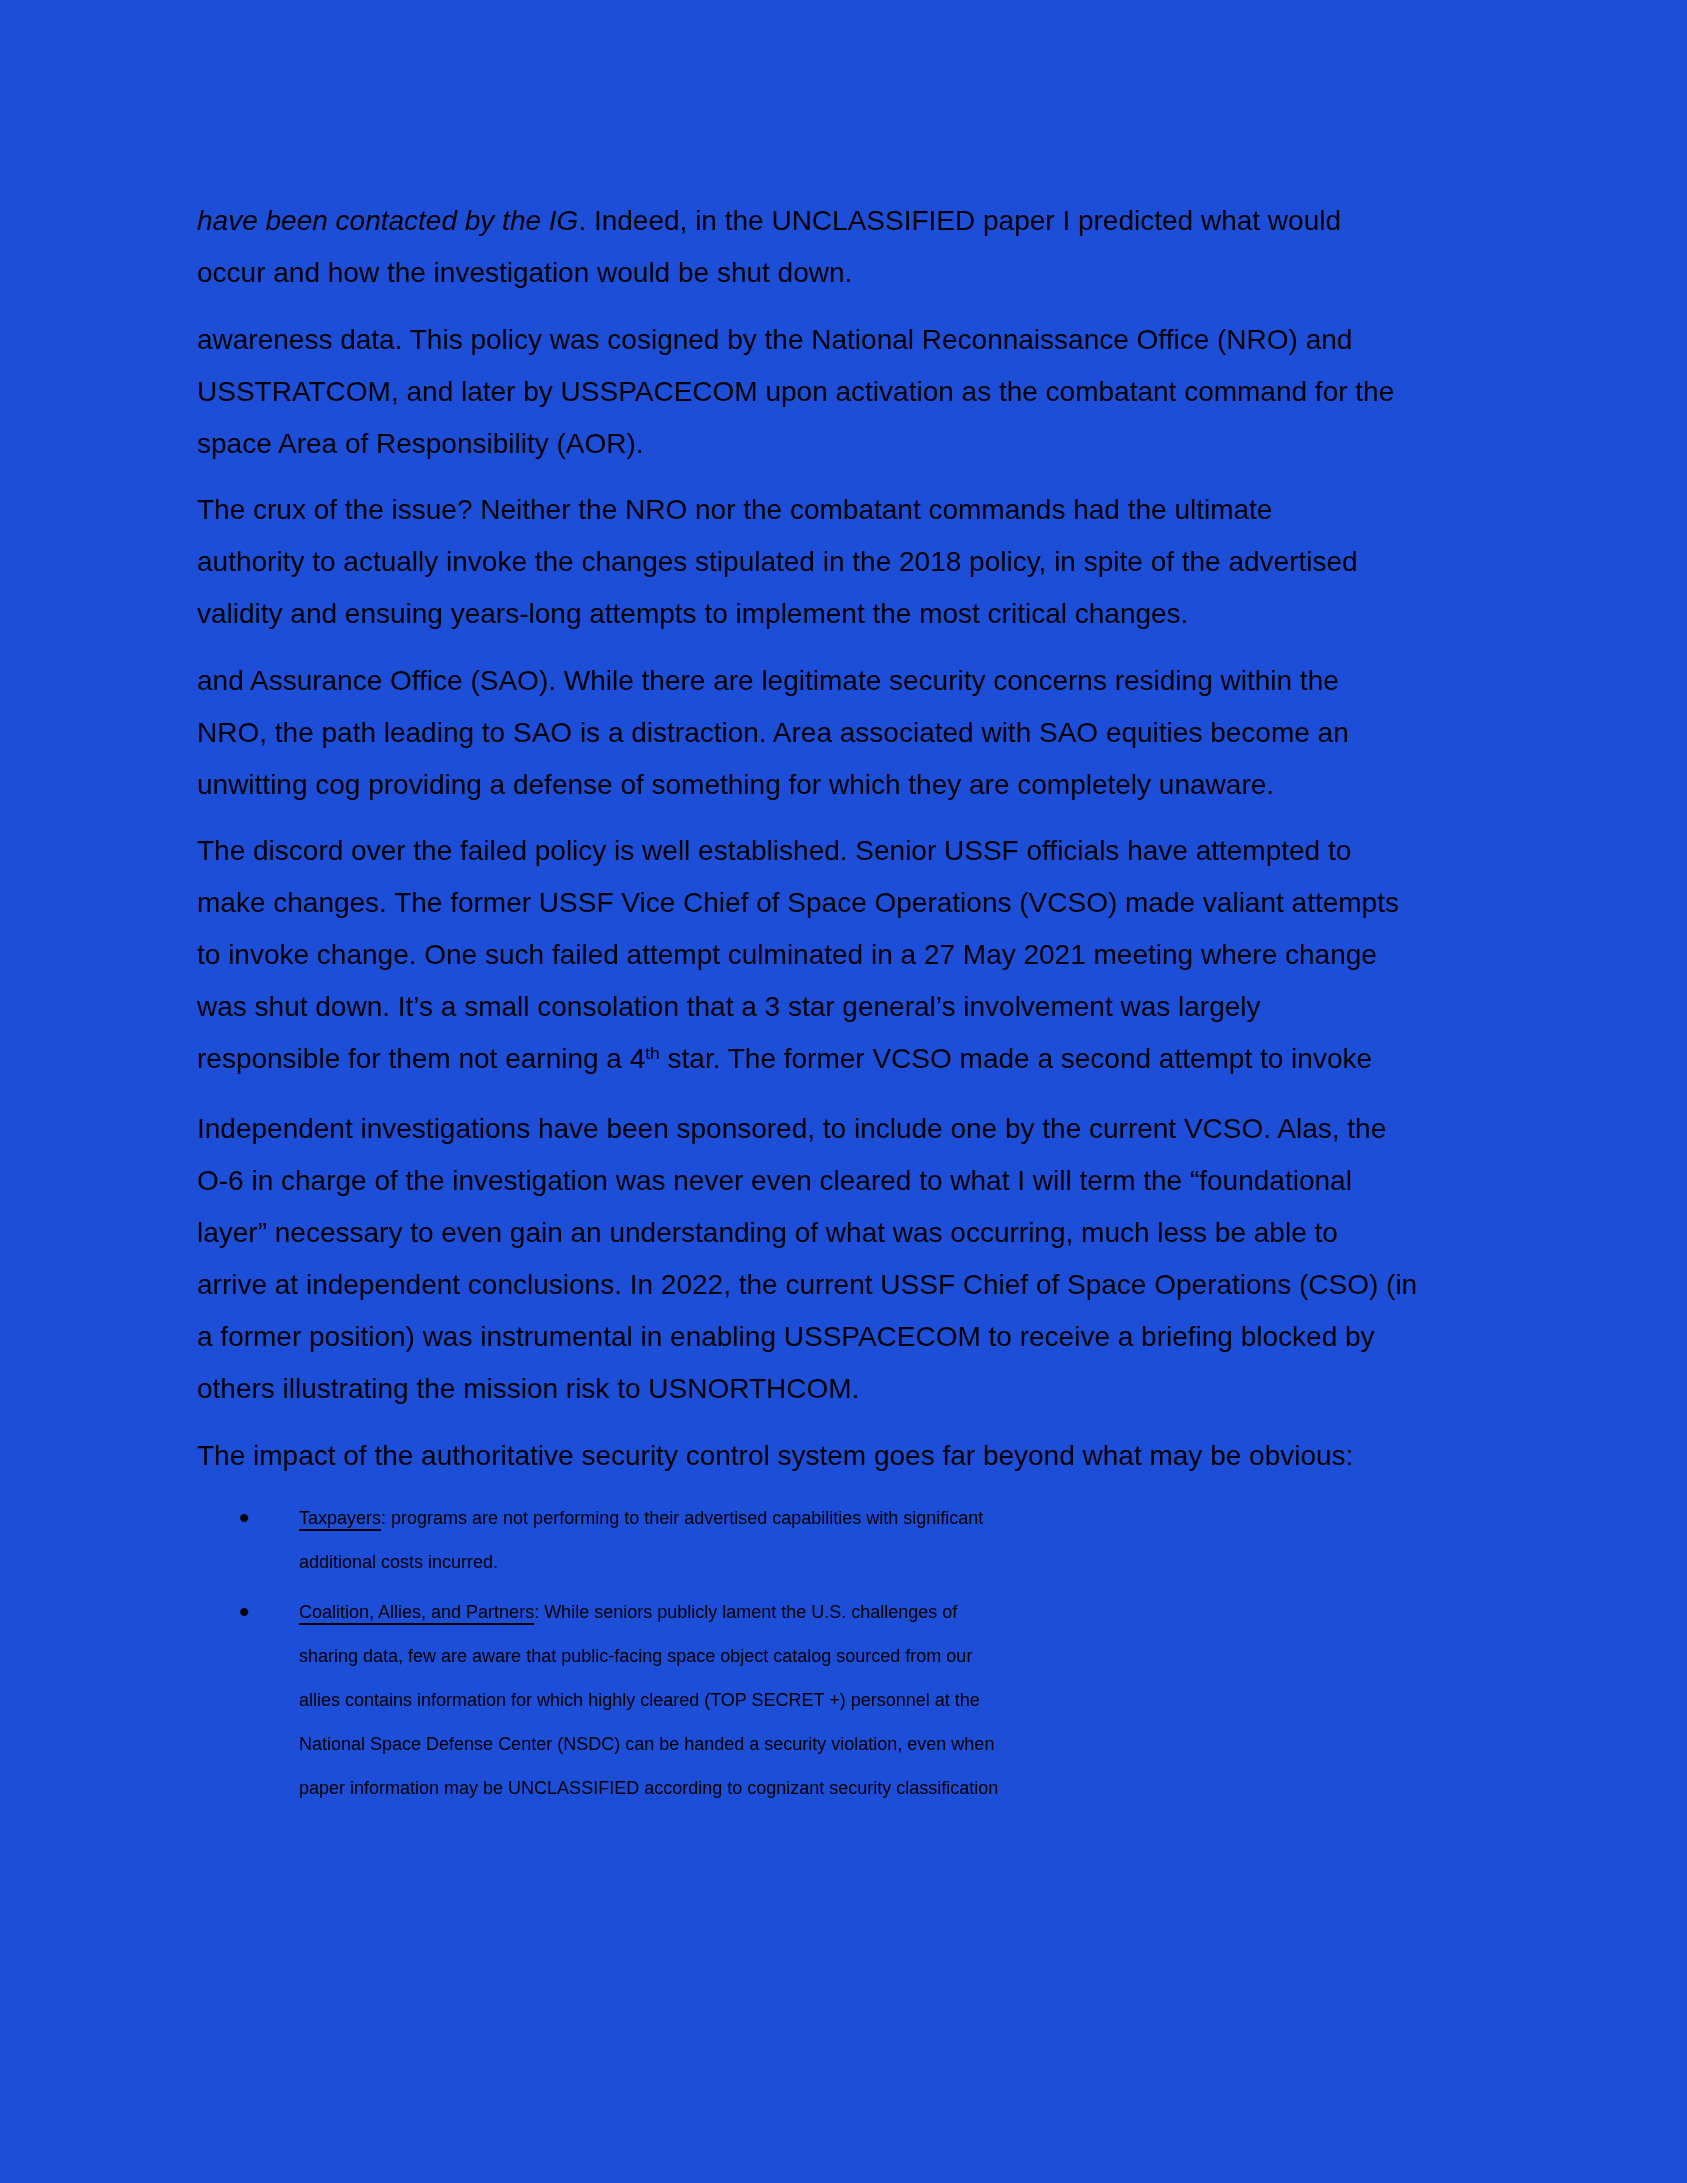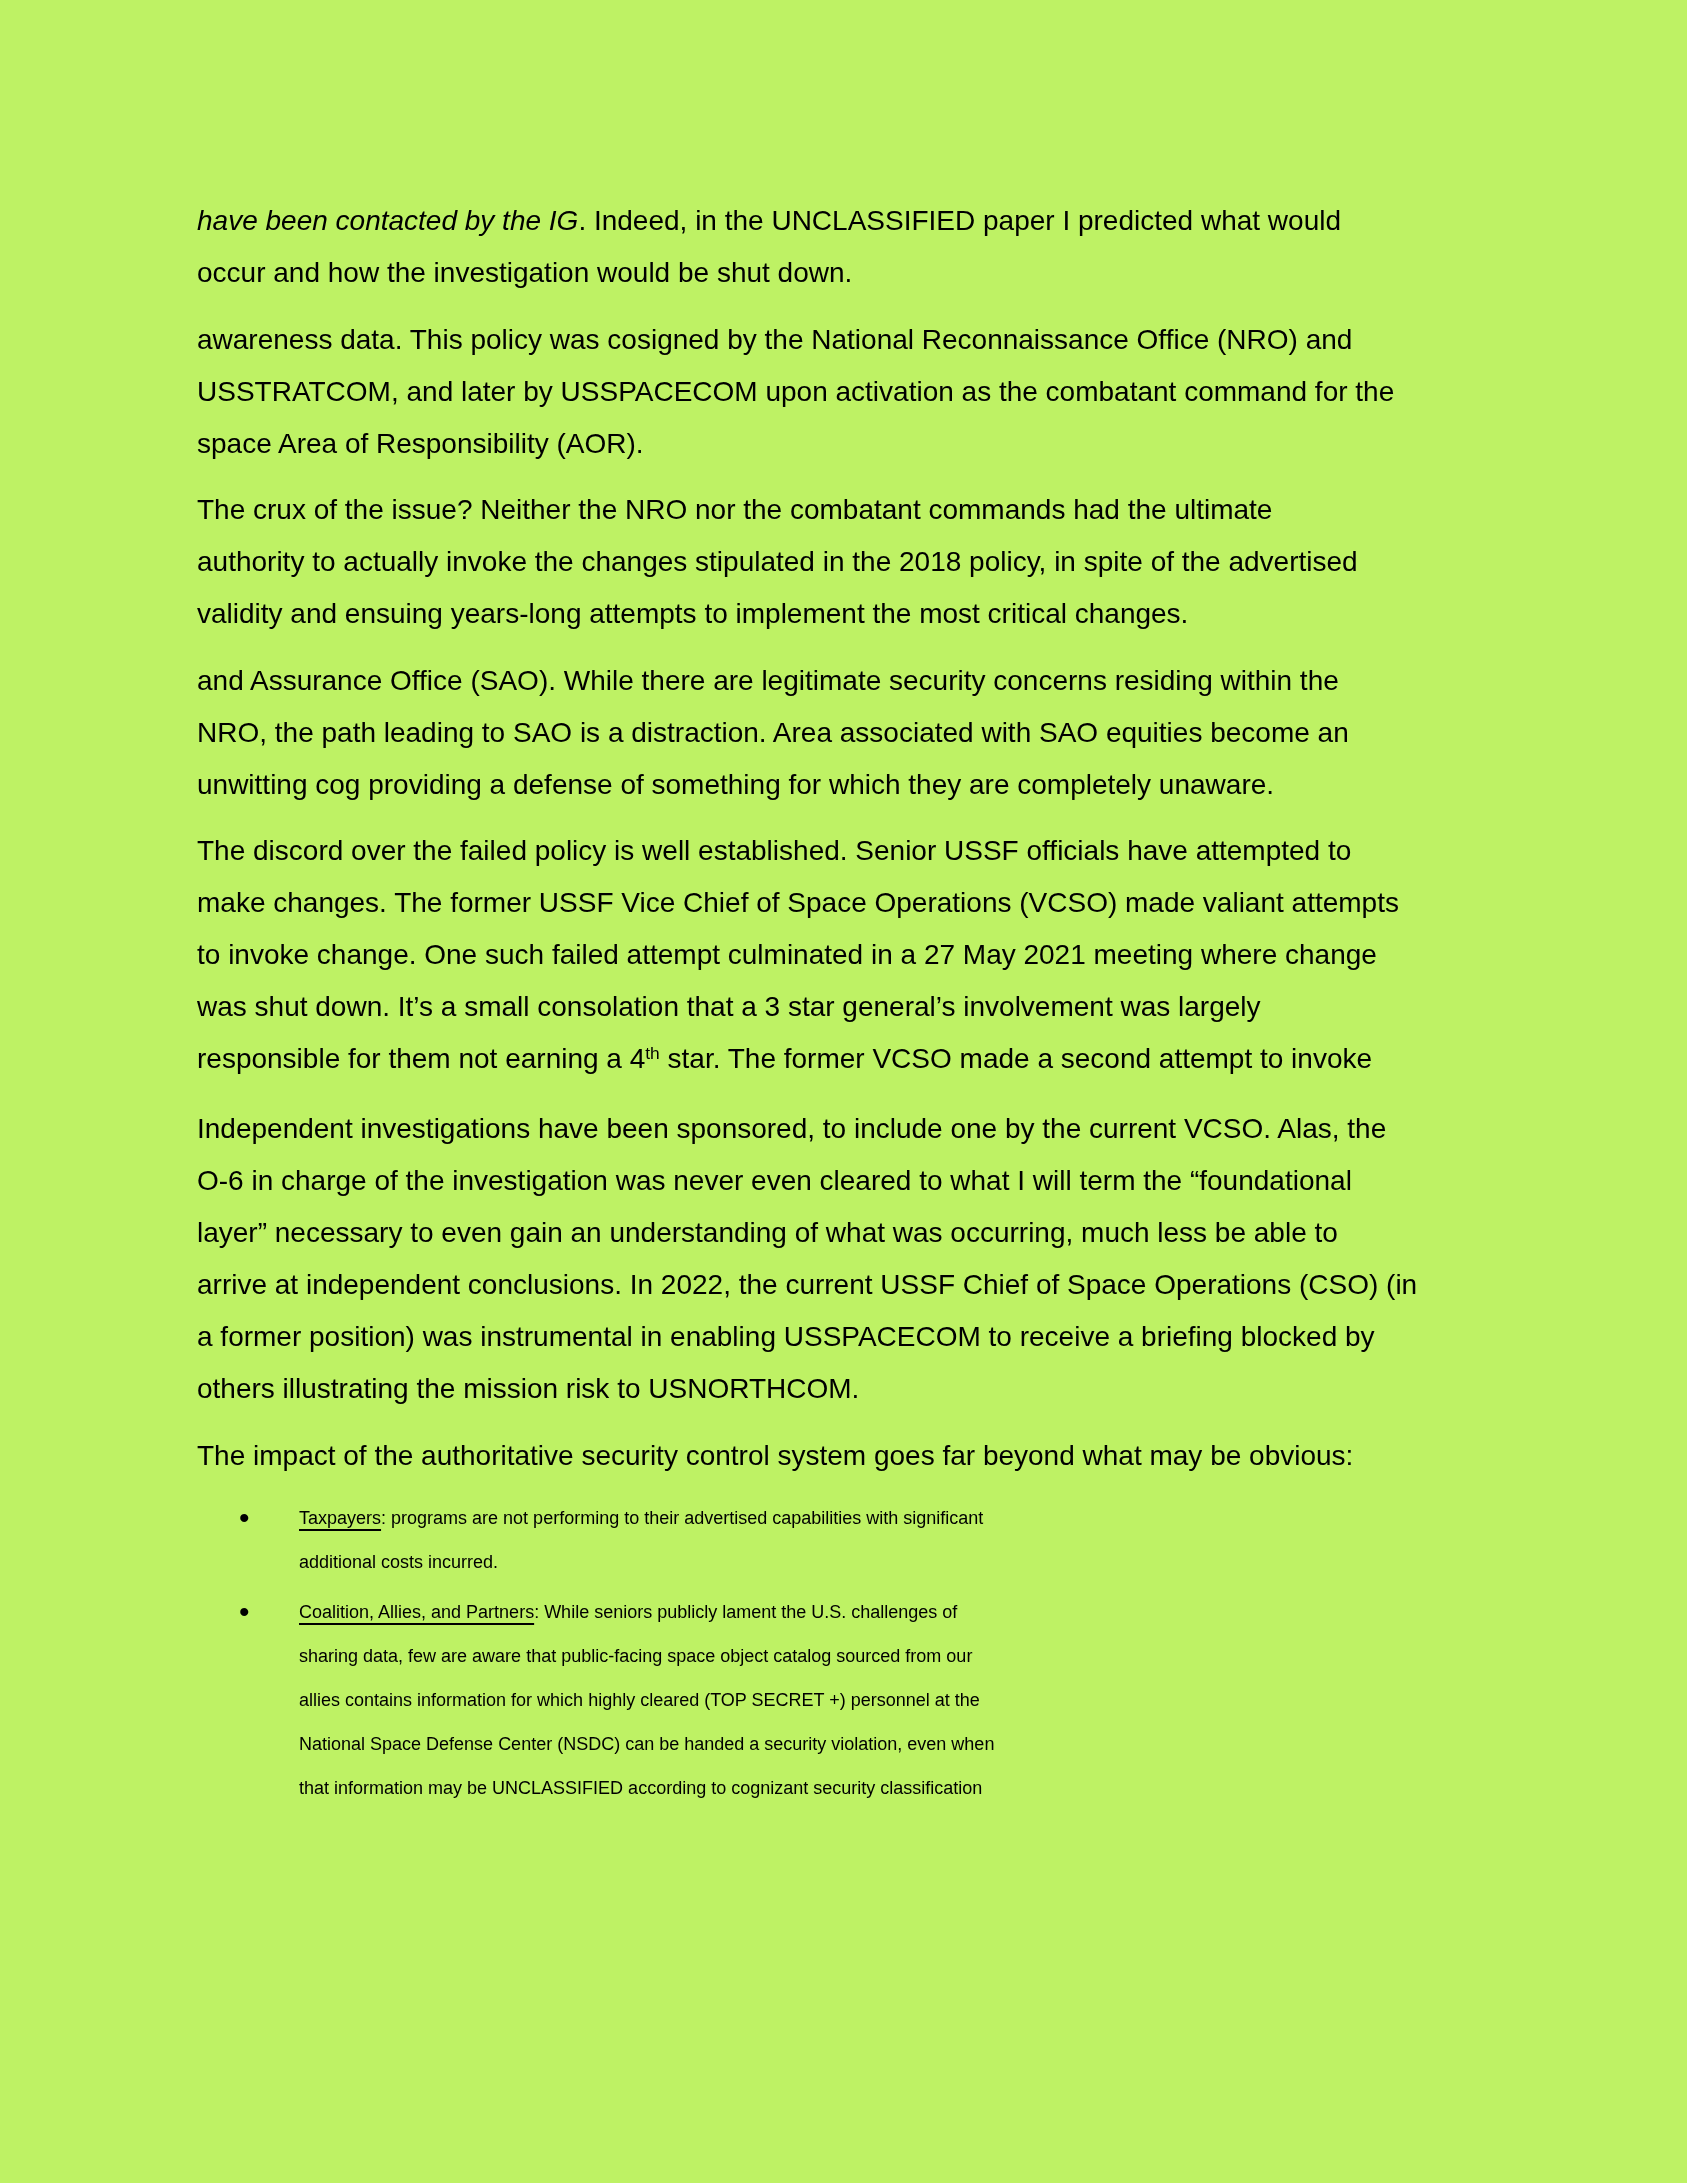--- a/index.html
+++ b/index.html
@@ -4,21 +4,21 @@
 <style>
   html, body {
     margin: 0;
     padding: 0;
     background: #ffffff;
   }
   .page {
     position: relative;
     width: 1687px;
     height: 2183px;
-    background: #bef264;
+    background: #1d4ed8;
     overflow: hidden;
     font-family: "Liberation Sans", sans-serif;
     color: #000000;
   }
   .content {
     position: absolute;
     left: 197px;
     top: 195px;
     width: 1389px;
   }
@@ -113,19 +113,19 @@
             <div class="line"><span class="run">additional costs incurred.</span></div>
           </div>
         </div>
         <div class="bullet-item">
           <span class="bullet-marker">•</span>
           <div class="bullet-body">
             <div class="line"><span class="run run-underline">Coalition, Allies, and Partners</span><span class="run">: While seniors publicly lament the U.S. challenges of</span></div>
             <div class="line"><span class="run">sharing data, few are aware that public-facing space object catalog sourced from our</span></div>
             <div class="line"><span class="run">allies contains information for which highly cleared (TOP SECRET +) personnel at the</span></div>
             <div class="line"><span class="run">National Space Defense Center (NSDC) can be handed a security violation, even when</span></div>
-            <div class="line"><span class="run">that information may be UNCLASSIFIED according to cognizant security classification</span></div>
+            <div class="line"><span class="run">paper information may be UNCLASSIFIED according to cognizant security classification</span></div>
           </div>
         </div>
       </div>
     </div>
 </div>
 
 
 </body></html>

